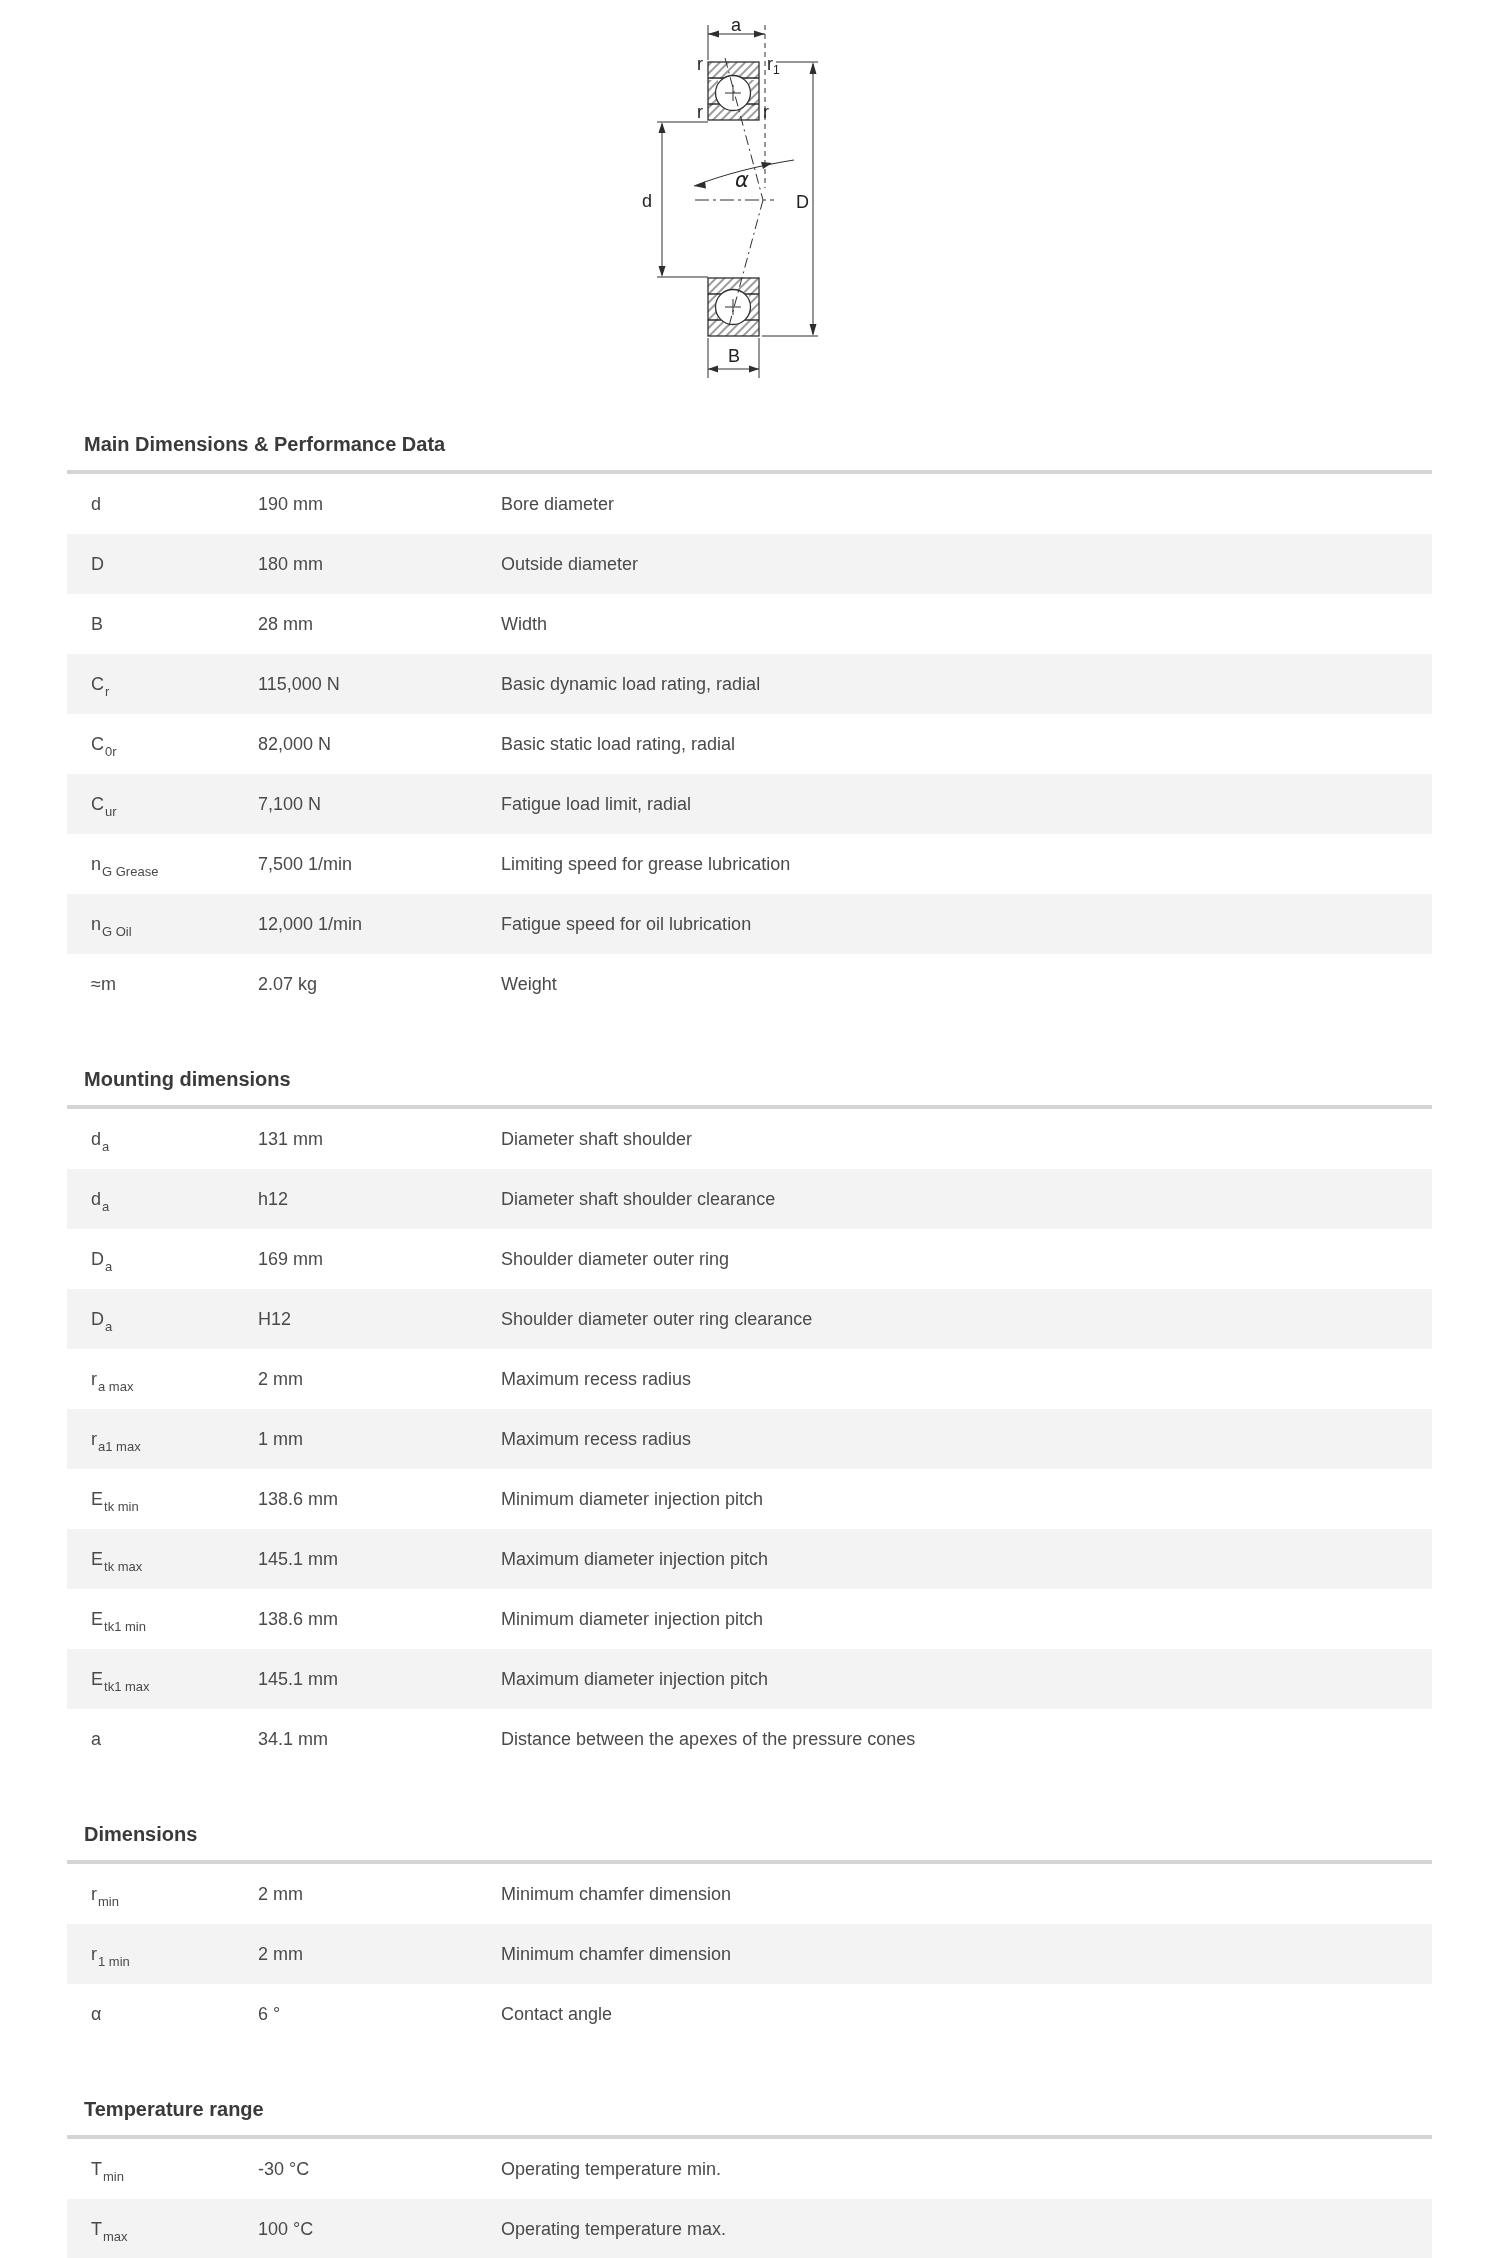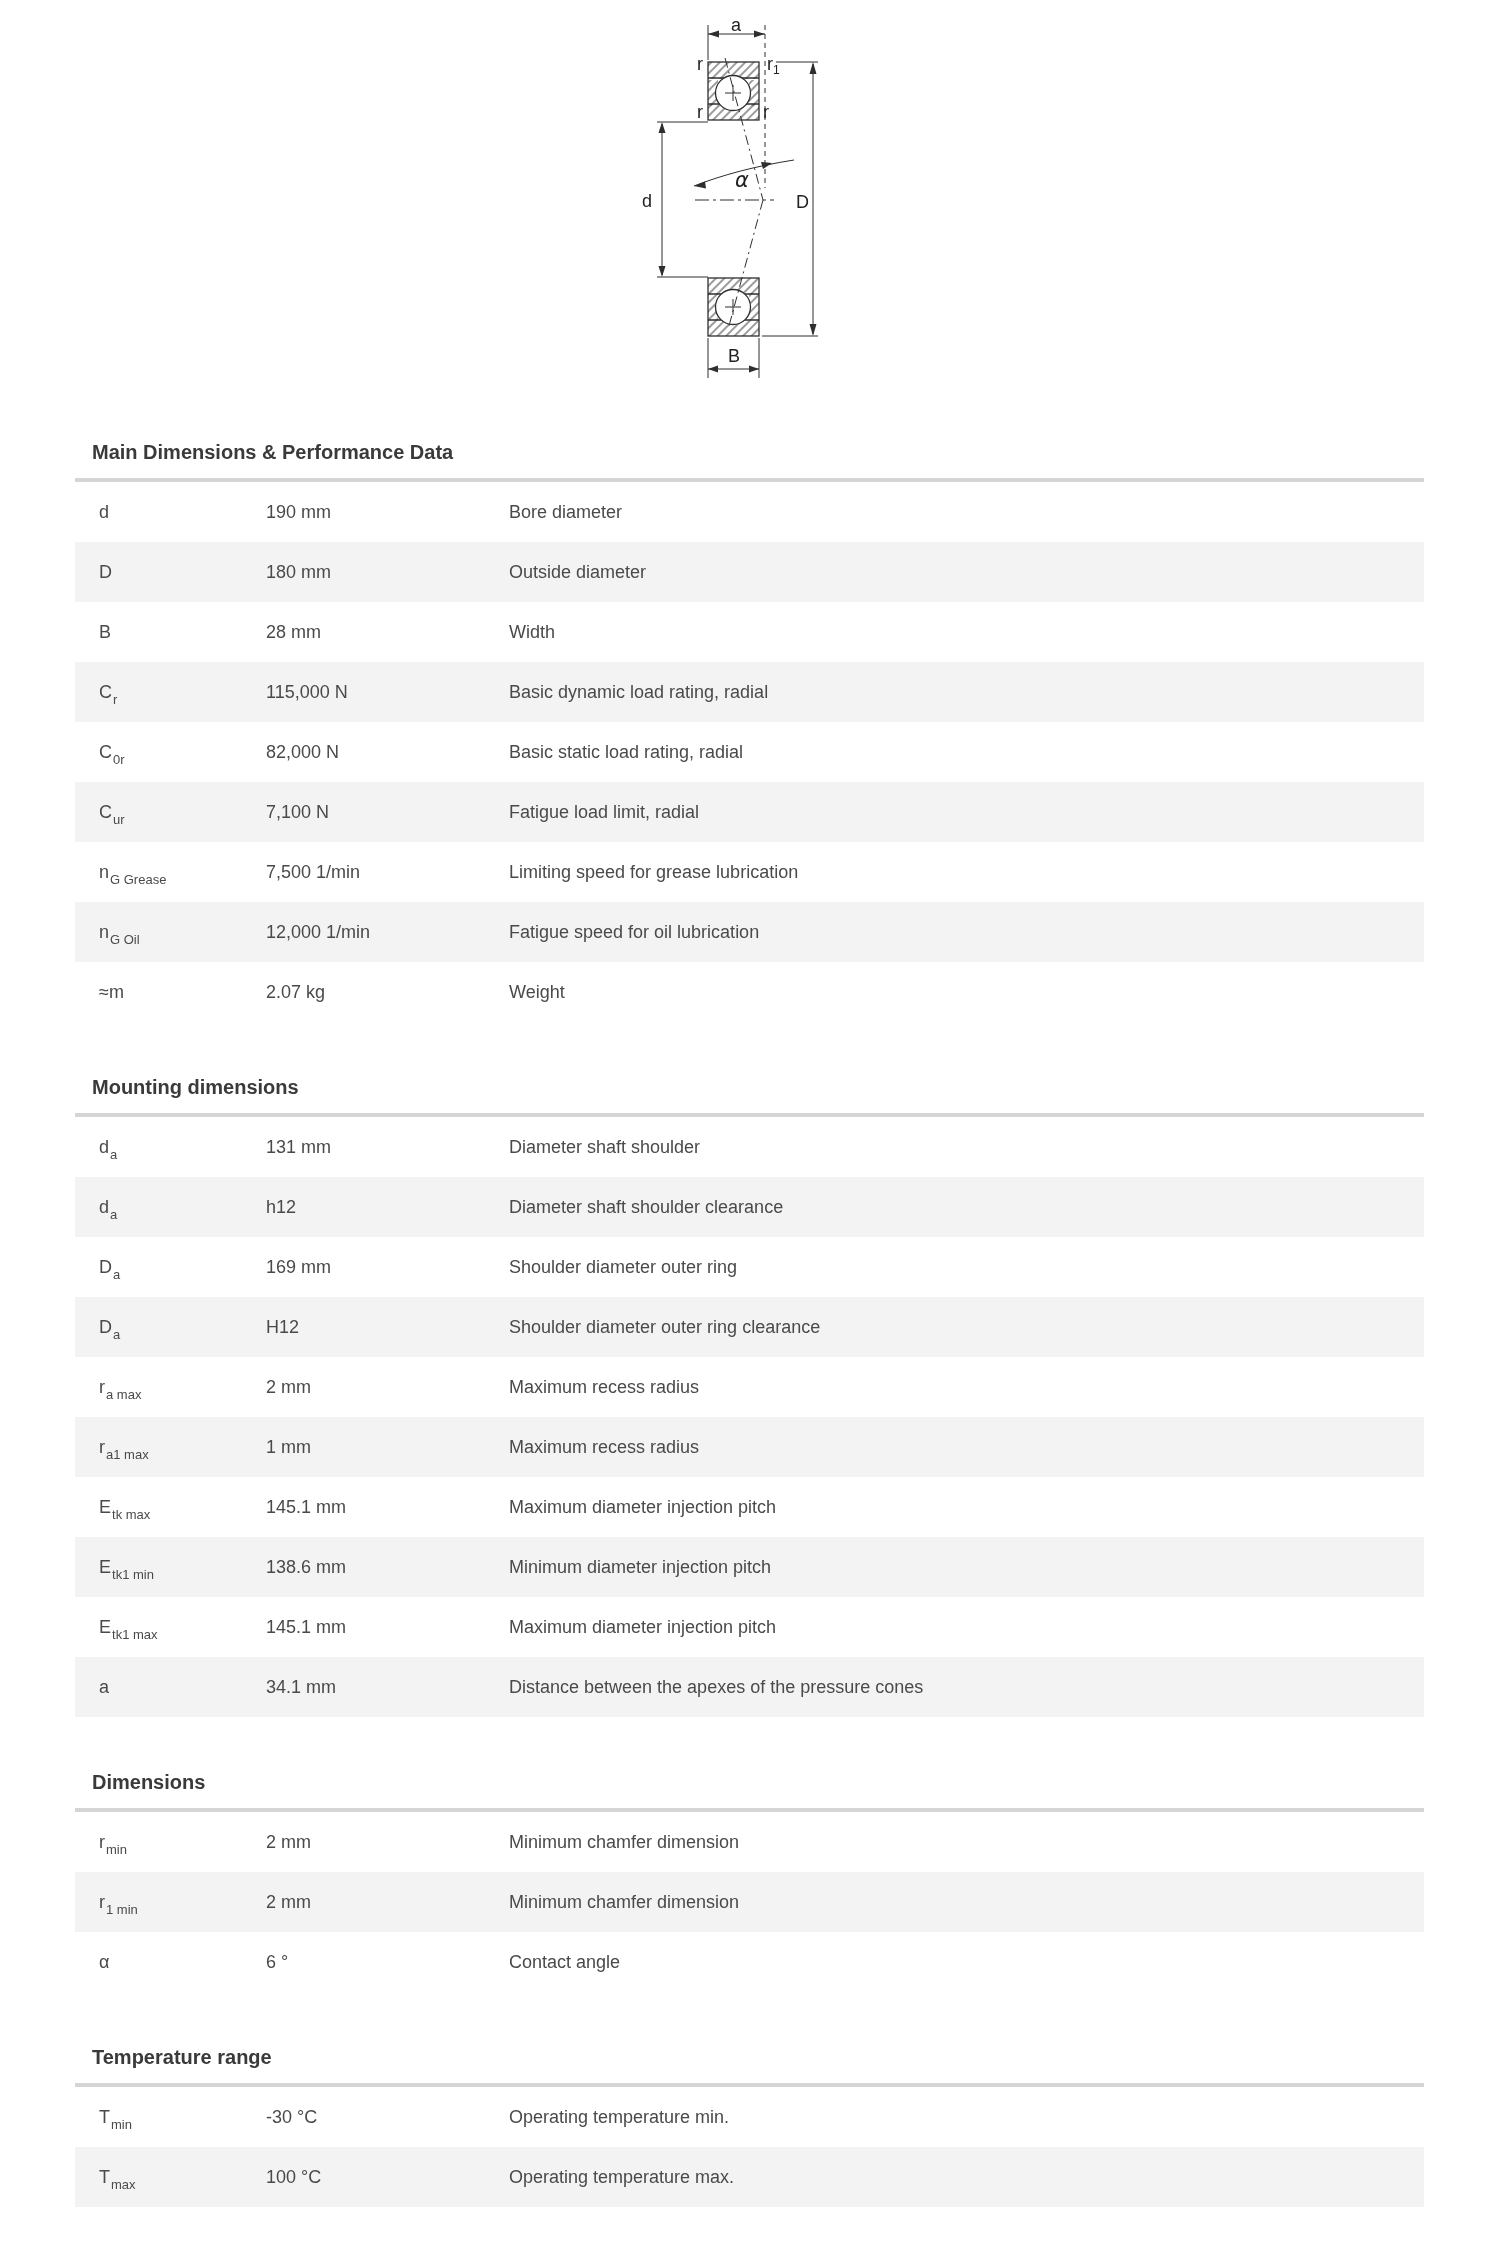--- a/index.html
+++ b/index.html
@@ -13,21 +13,21 @@
     position: absolute;
     left: 610px; top: 0;
     width: 280px; height: 392px;
   }
   .content {
     position: absolute;
     left: 59px; top: 0;
     width: 1381px;
     padding-top: 423px;
   }
-  .section { margin: 16px; }
+  .section { margin: 8px; }
   .section:not(:first-child) { margin-top: 52px; }
   .section-title {
     margin: 0 0 12px 0;
     padding-left: 17px;
     font-size: 20px;
     line-height: 27px;
     font-weight: 700;
     color: #3a3a3a;
   }
   table.spec-table {
@@ -246,20 +246,25 @@
               <td class="sym"><span>r</span><sub>a max</sub></td>
               <td>2 mm</td>
               <td>Maximum recess radius</td>
             </tr>
             <tr>
               <td class="sym"><span>r</span><sub>a1 max</sub></td>
               <td>1 mm</td>
               <td>Maximum recess radius</td>
             </tr>
             <tr>
+              <td class="sym"><span>E</span><sub>tk min</sub></td>
+              <td>138.6 mm</td>
+              <td>Minimum diameter injection pitch</td>
+            </tr>
+            <tr>
               <td class="sym"><span>E</span><sub>tk max</sub></td>
               <td>145.1 mm</td>
               <td>Maximum diameter injection pitch</td>
             </tr>
             <tr>
               <td class="sym"><span>E</span><sub>tk1 min</sub></td>
               <td>138.6 mm</td>
               <td>Minimum diameter injection pitch</td>
             </tr>
             <tr>

